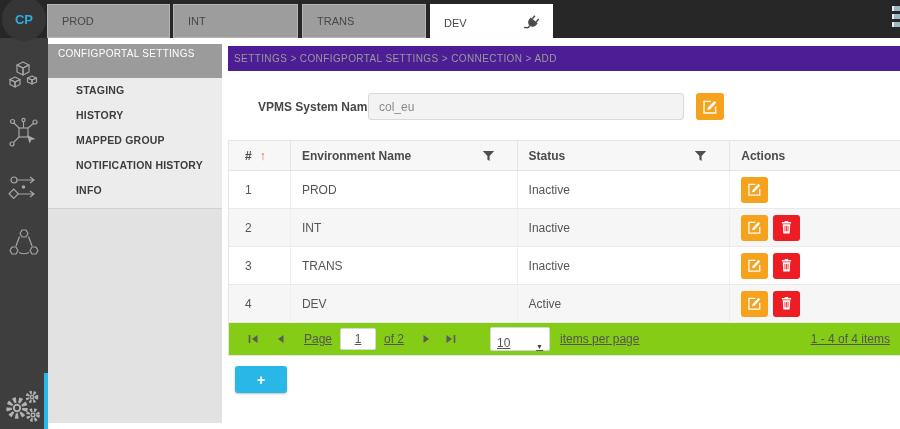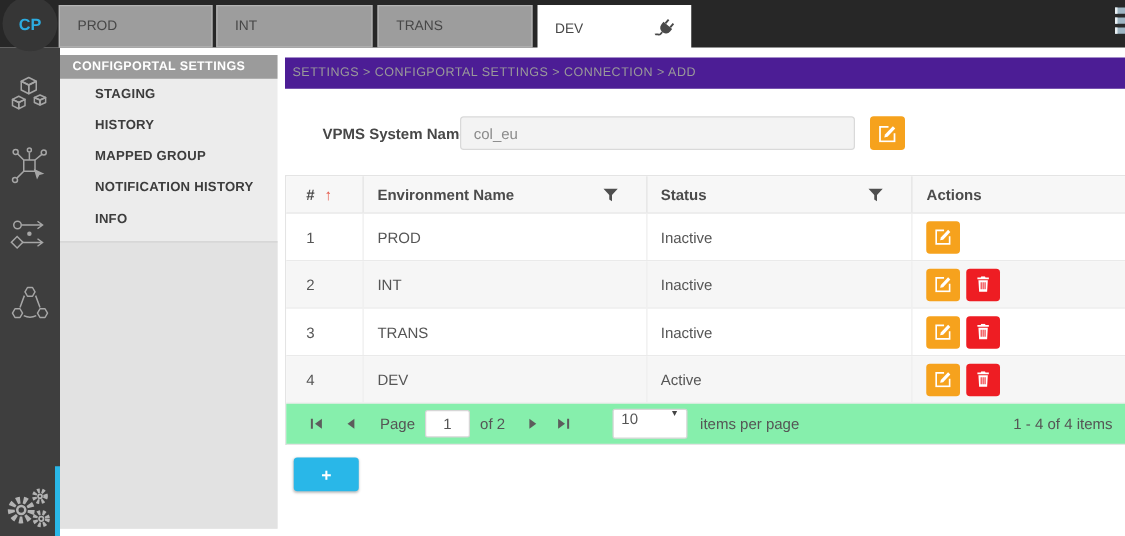--- a/index.html
+++ b/index.html
@@ -24,22 +24,22 @@
   
   .iconbar { position:absolute; left:0; top:38px; width:48px; height:391px; background:#3e3e3e; }
   .ib-icon { position:absolute; left:7px; width:34px; height:34px; color:#a6a6a6; }
   .ib-1 { top:21px; } .ib-2 { top:78px; } .ib-3 { top:133px; } .ib-4 { top:188px; }
   .ib-gears { position:absolute; left:2px; top:348px; width:42px; height:42px; color:#b3b3b3; }
   .active-indicator { position:absolute; left:44px; top:335px; width:4px; height:56px; background:#29b7e8; }
 
   
   .menu { position:absolute; left:48px; top:44px; width:174px; height:379px; background:#ececec;
     display:flex; flex-direction:column; }
-  .menu-header { height:19px; line-height:19px; background:#9b9b9b; color:#fff; font-size:10px;
-    font-weight:bold; padding-left:10px; letter-spacing:.3px; }
+  .menu-header { height:34px; line-height:19px; background:#9b9b9b; color:#fff; font-size:10px;
+    font-weight:normal; padding-left:10px; letter-spacing:.3px; }
   .menu-item { height:25px; line-height:25px; padding-left:28px; font-size:10.5px; font-weight:bold;
     color:#3d3d3d; letter-spacing:.2px; cursor:pointer; }
   .menu-item.active { background:#29b7e8; color:#fff; height:26px; line-height:26px; }
   .menu-fill { flex:1; margin-top:5px; border-top:1px solid #d2d2d2; background:#e2e2e2; }
 
   
   .breadcrumb { position:absolute; left:228px; top:46px; width:780px; height:25px; background:#4c1d95;
     color:#9a9a9a; font-size:10px; line-height:25px; padding-left:6px; letter-spacing:.4px; }
 
   .form-label { position:absolute; left:258px; top:100px; font-size:12px; font-weight:bold; color:#474747; }
@@ -64,32 +64,32 @@
   .c-actions { width:170px; border-right:none !important; }
   .sort-arrow { color:#e55b4d; font-weight:normal; margin-left:8px; font-size:12px; }
   .filter-icon { margin-left:auto; margin-right:22px; display:flex; cursor:pointer; }
 
   .btn-sm { width:27px; height:26px; border:none; border-radius:3px; display:inline-flex; align-items:center;
     justify-content:center; margin-right:5px; cursor:pointer; }
   .btn-orange { background:#f6a21d; }
   .btn-red { background:#ee1d23; }
 
   
-  .pager { display:flex; align-items:center; height:33px; background:#86efac; border-bottom:1px solid #e4e4e4;
-    padding-left:18px; font-size:12px; color:#555; }
+  .pager { display:flex; align-items:center; height:33px; background:#84cc16; border-bottom:1px solid #e4e4e4;
+    padding-left:18px; font-size:12px; color:#555;text-decoration:underline; }
   .pg-btn { display:flex; align-items:center; justify-content:center; width:12px; height:12px;
     color:#5c5c5c; cursor:pointer; }
   .pg-first { margin-right:15px; } .pg-prev { margin-right:18px; }
   .pg-word { margin-right:8px; }
   .pg-input { width:36px; height:22px; border:1px solid #d6d6d6; border-radius:2px; background:#fff;
     text-align:center; font-size:12px; color:#555; margin-right:8px; font-family:"Liberation Sans", sans-serif; }
   .pg-of { margin-right:16px; }
   .pg-next { margin-right:12px; } .pg-last { margin-right:34px; }
   .pg-select { width:60px; height:24px; background:#fff; border:1px solid #d6d6d6; border-radius:2px;
-    display:flex; align-items:flex-start; justify-content:space-between; padding:0 6px; margin-right:10px; cursor:pointer; }
+    display:flex; align-items:flex-end; justify-content:space-between; padding:0 6px; margin-right:10px; cursor:pointer; }
   .pg-caret { font-size:7px; color:#444; }
   .pg-range { margin-left:auto; margin-right:10px; }
 
   .add-btn { position:absolute; left:235px; top:366px; width:52px; height:27px; background:#29b7e8;
     border:none; border-radius:3px; color:#fff; font-size:14px; font-weight:bold; display:flex;
     align-items:center; justify-content:center; cursor:pointer; box-shadow:0 1px 2px rgba(0,0,0,.25); }
 </style>
 </head>
 <body>
 

